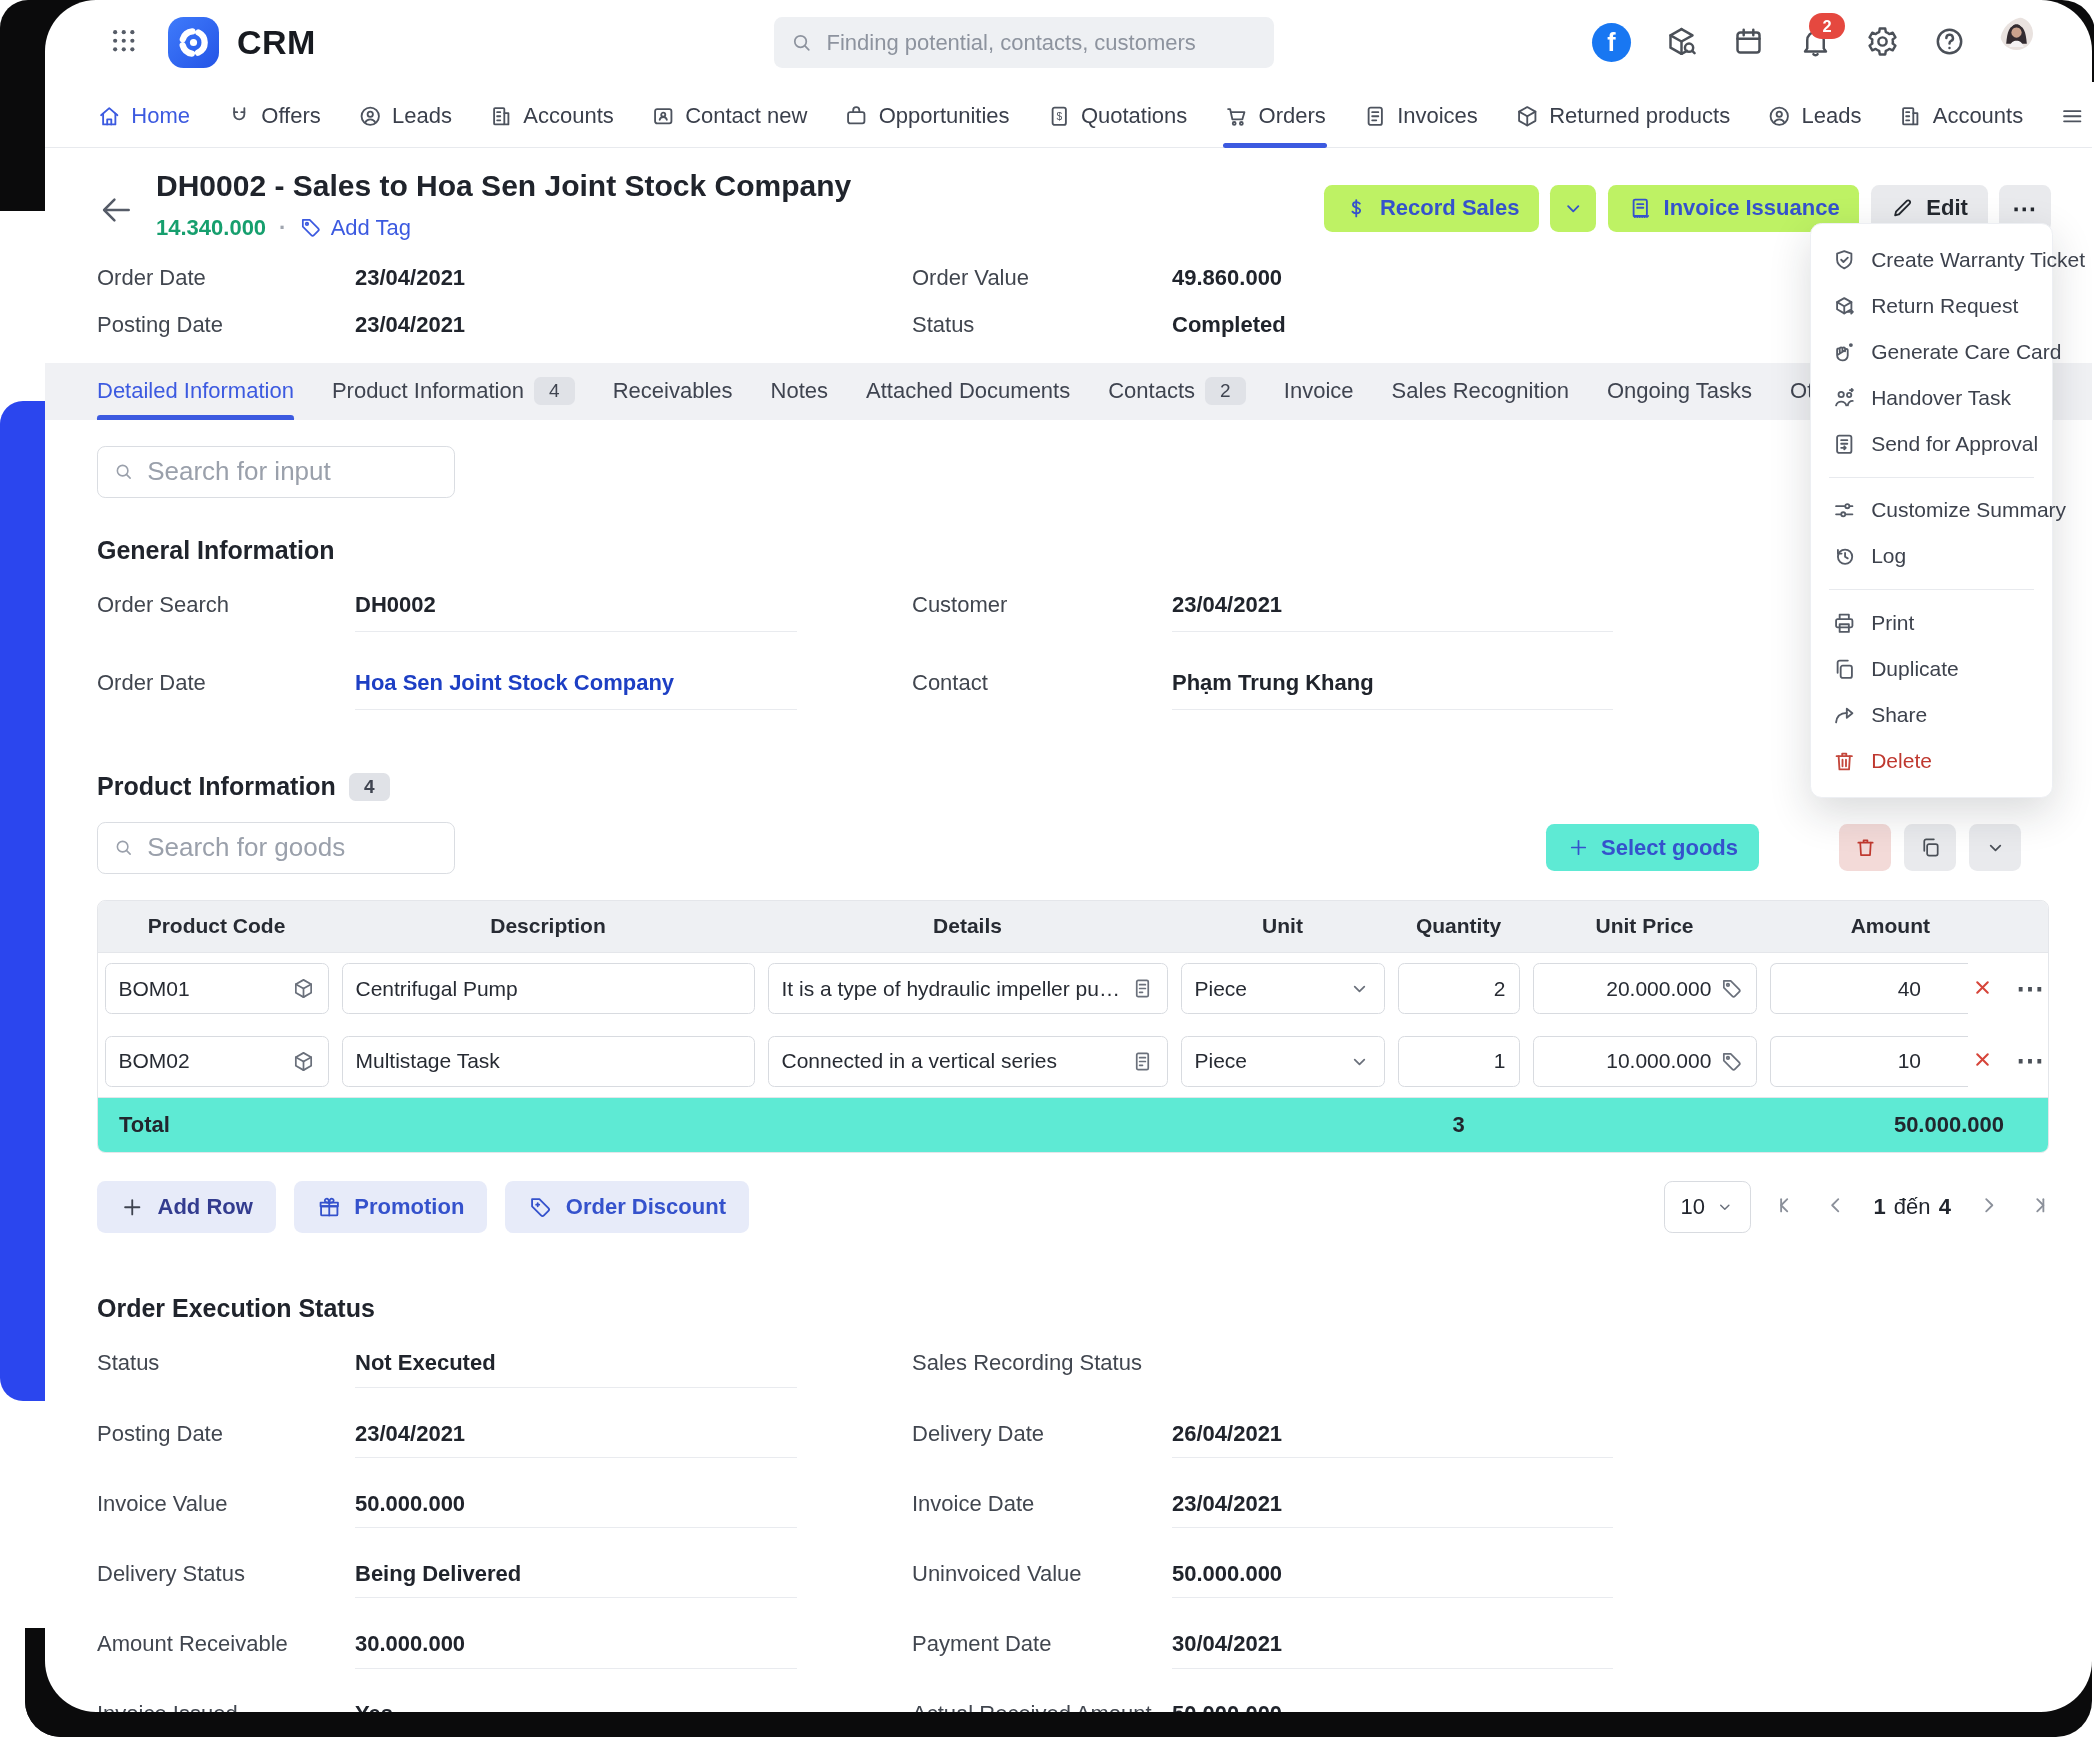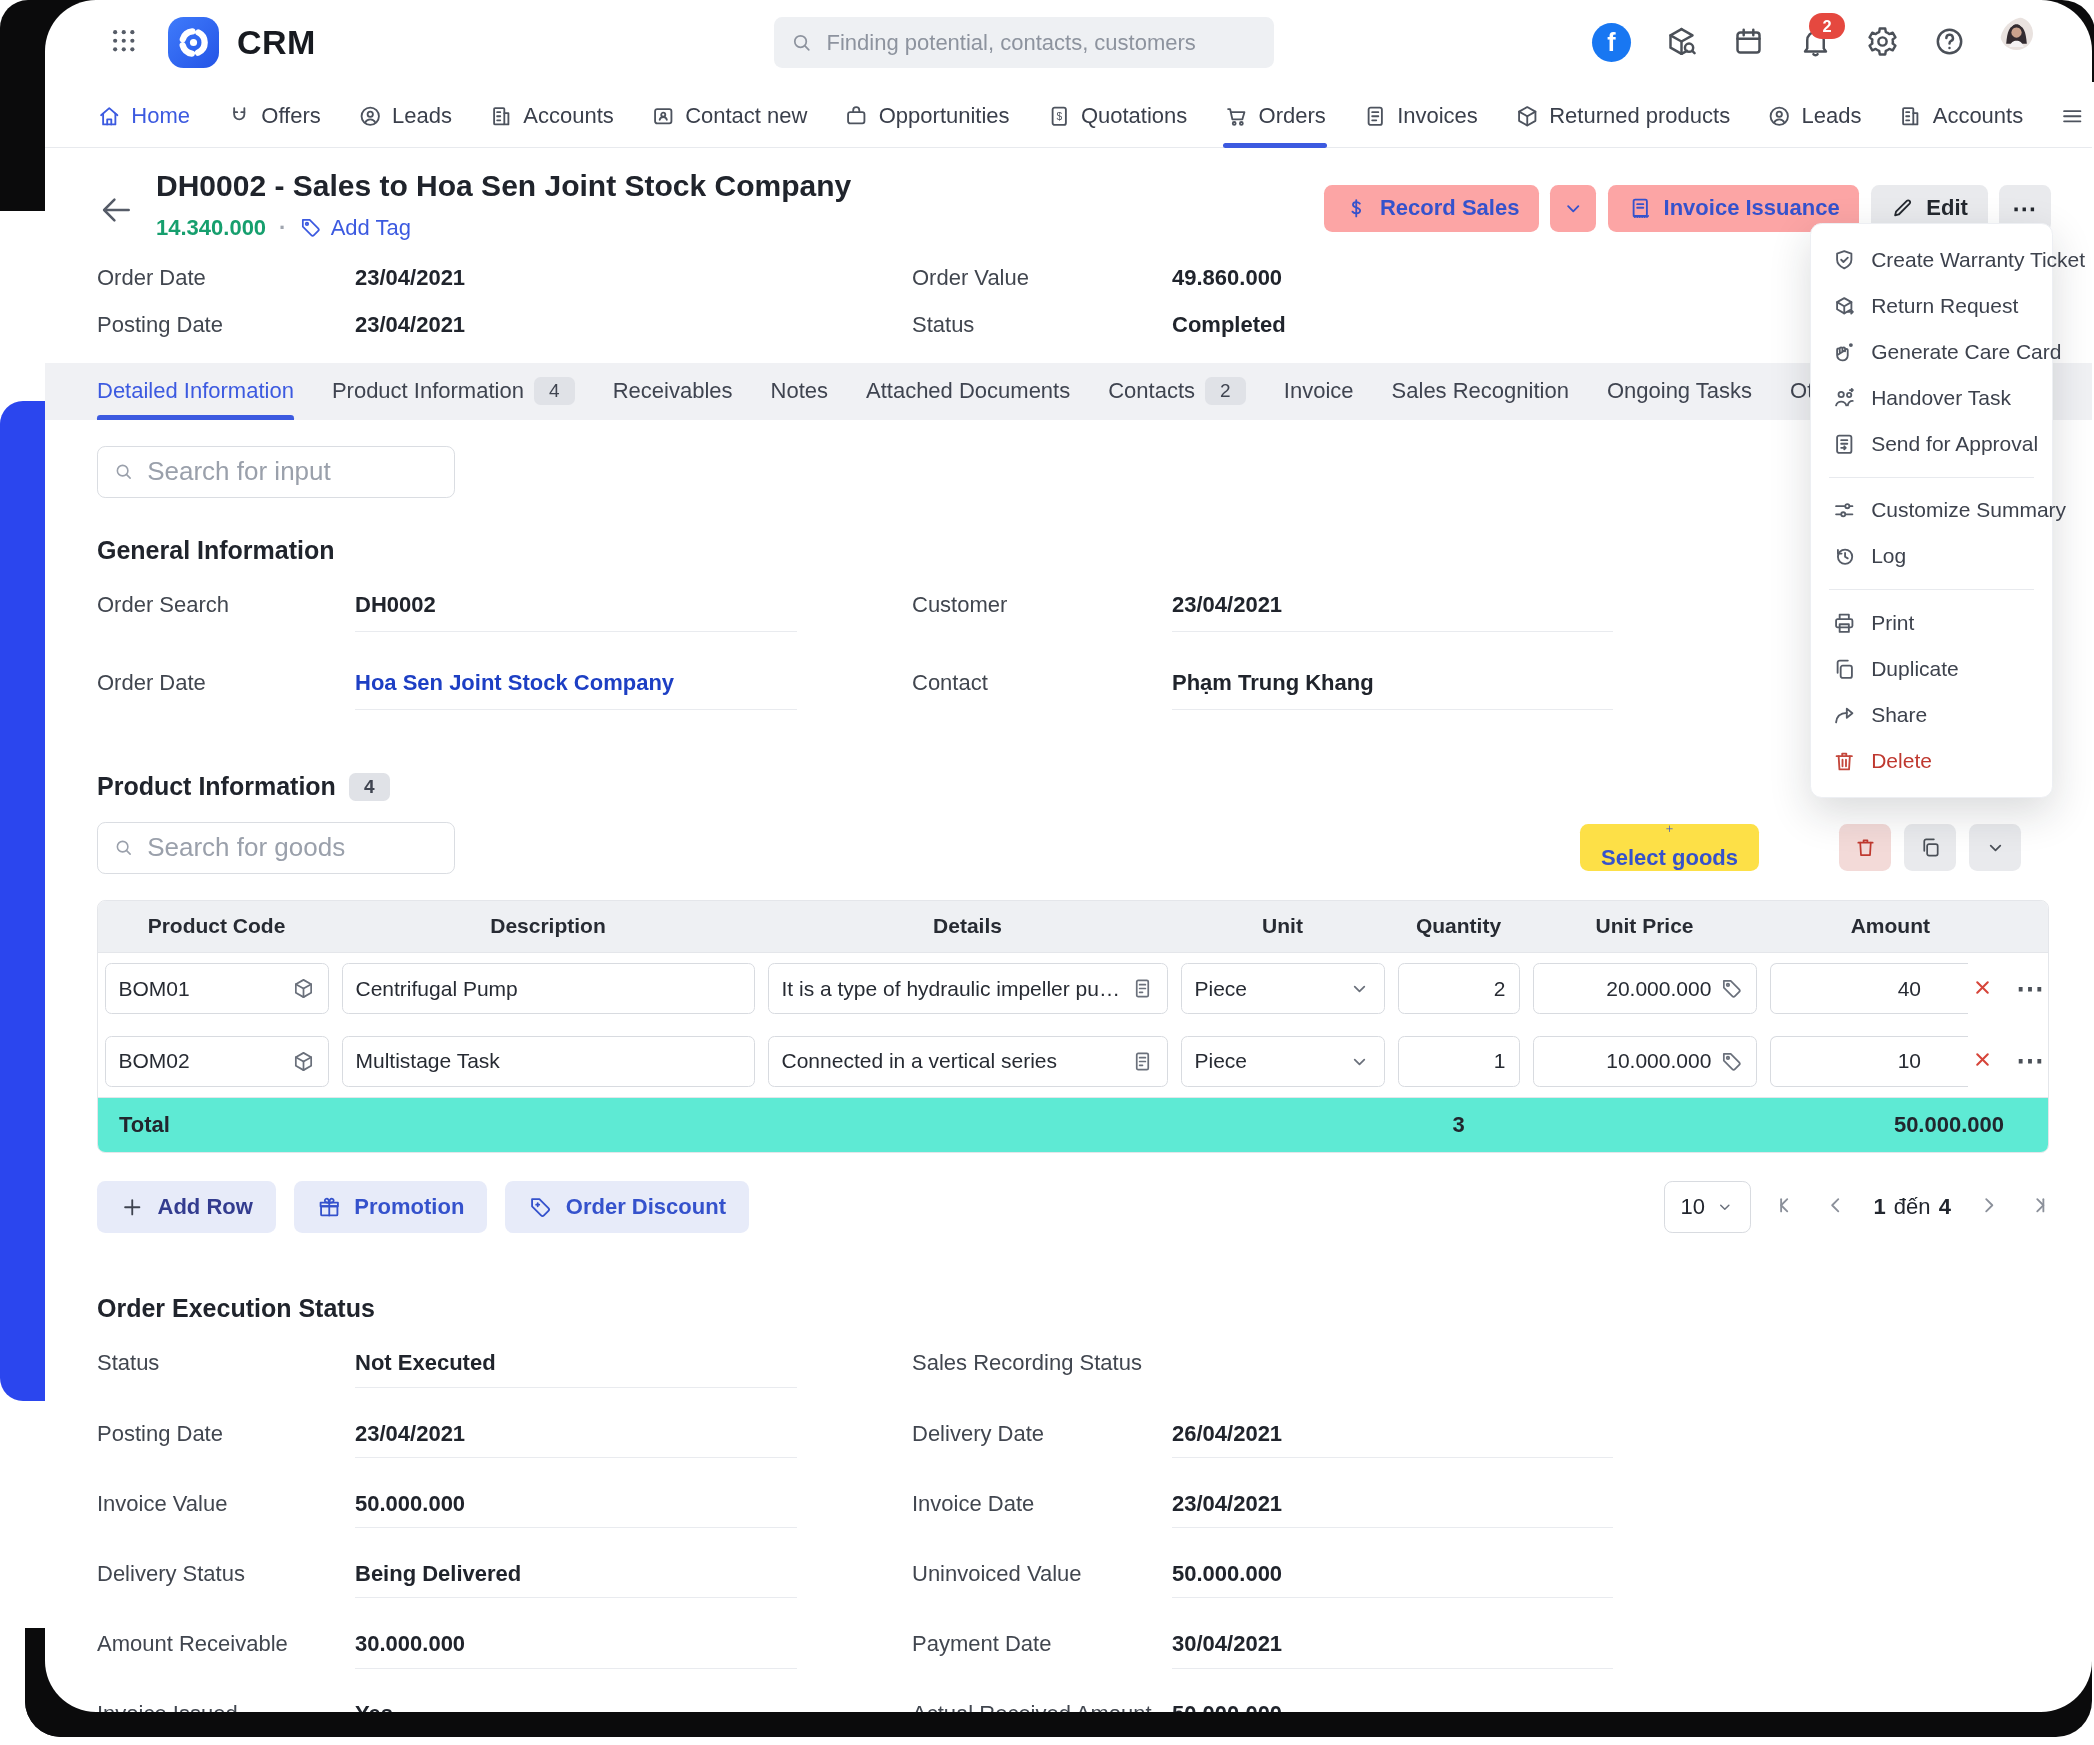--- a/index.html
+++ b/index.html
@@ -47,21 +47,21 @@
   .title-block{margin-left:21px;}
   .page-title{font-size:30px;font-weight:700;color:#20242c;}
   .title-sub{display:flex;align-items:center;gap:13px;margin-top:11.5px;font-size:22px;}
   .money{color:#169f6e;font-weight:700;}
   .dot{color:#a0a5af;font-weight:700;}
   .addtag{color:#3c5ae0;display:flex;align-items:center;gap:8.2px;}
   .addtag svg{width:23px;height:23px;}
   .title-actions{margin-left:auto;display:flex;gap:11.5px;align-items:flex-start;margin-top:6.5px;}
   .btn{height:47px;border-radius:8.2px;display:flex;align-items:center;gap:11.5px;font-size:22px;font-weight:600;padding:0 19.6px;white-space:nowrap;}
   .btn svg{width:24.5px;height:24.5px;}
-  .btn.lav{background:#fca5a5;color:#3552cc;}
+  .btn.lav{background:#bef264;color:#3552cc;}
   .btn.gray{background:#e9eaed;color:#24282f;}
   .seg{width:46px;justify-content:center;padding:0;}
   .more-btn{width:52px;justify-content:center;padding:0;font-size:24.5px;letter-spacing:1.6px;font-weight:700;}
 
   
   .summary{display:grid;grid-template-columns:258px 442px 115px 260px 1fr;row-gap:21px;padding:24.5px 41px 0 52px;font-size:22px;align-items:center;}
   .slabel{color:#41464f;}
   .sval{font-weight:700;color:#20242c;}
 
   
@@ -82,21 +82,21 @@
   .section-h .badge{margin-top:1.6px;}
 
   .frow{display:grid;grid-template-columns:258px 442px 115px 260px 441px 1fr;align-items:flex-start;height:70px;font-size:22px;margin-top:8.2px;}
   .flabel{color:#41464f;padding-top:6.5px;}
   .fvalue{font-weight:700;color:#20242c;border-bottom:1.6px solid #e9ebef;height:47px;padding-top:6.5px;box-sizing:border-box;overflow:hidden;white-space:nowrap;}
   .fvalue.link{color:#1d3fc4;font-weight:600;}
   .exec .frow{height:62px;}
   .exec .fvalue{height:44px;}
 
   .prod-controls{display:flex;align-items:center;margin-top:9.8px;}
-  .select-goods{margin-left:auto;height:47px;background:#fde047;color:#3552cc;border-radius:8.2px;display:flex;align-items:center;gap:11.5px;font-size:22px;font-weight:600;padding:0 21px;flex-direction:column;}
+  .select-goods{margin-left:auto;height:47px;background:#5eead4;color:#3552cc;border-radius:8.2px;display:flex;align-items:center;gap:11.5px;font-size:22px;font-weight:600;padding:0 21px;}
   .select-goods svg{width:23px;height:23px;}
   .mini-btns{display:flex;gap:13px;margin-left:80px;margin-right:28px;}
   .mini{width:52px;height:47px;border-radius:8.2px;display:flex;align-items:center;justify-content:center;}
   .mini svg{width:23px;height:23px;}
   .mini.red{background:#f3dad8;color:#c0392f;}
   .mini.gr{background:#e9eaed;color:#4b5058;}
 
   .ptable{margin-top:26px;border:0.8px solid #e4e6ea;border-radius:8.2px;overflow:hidden;}
   .tgrid{display:grid;grid-template-columns:237px 426px 413px 217px 135px 237px 205px 1fr;}
   .thead{height:51px;background:#eef0f3;align-items:center;font-size:21px;color:#272b33;font-weight:600;border-bottom:0.8px solid #e4e6ea;}

